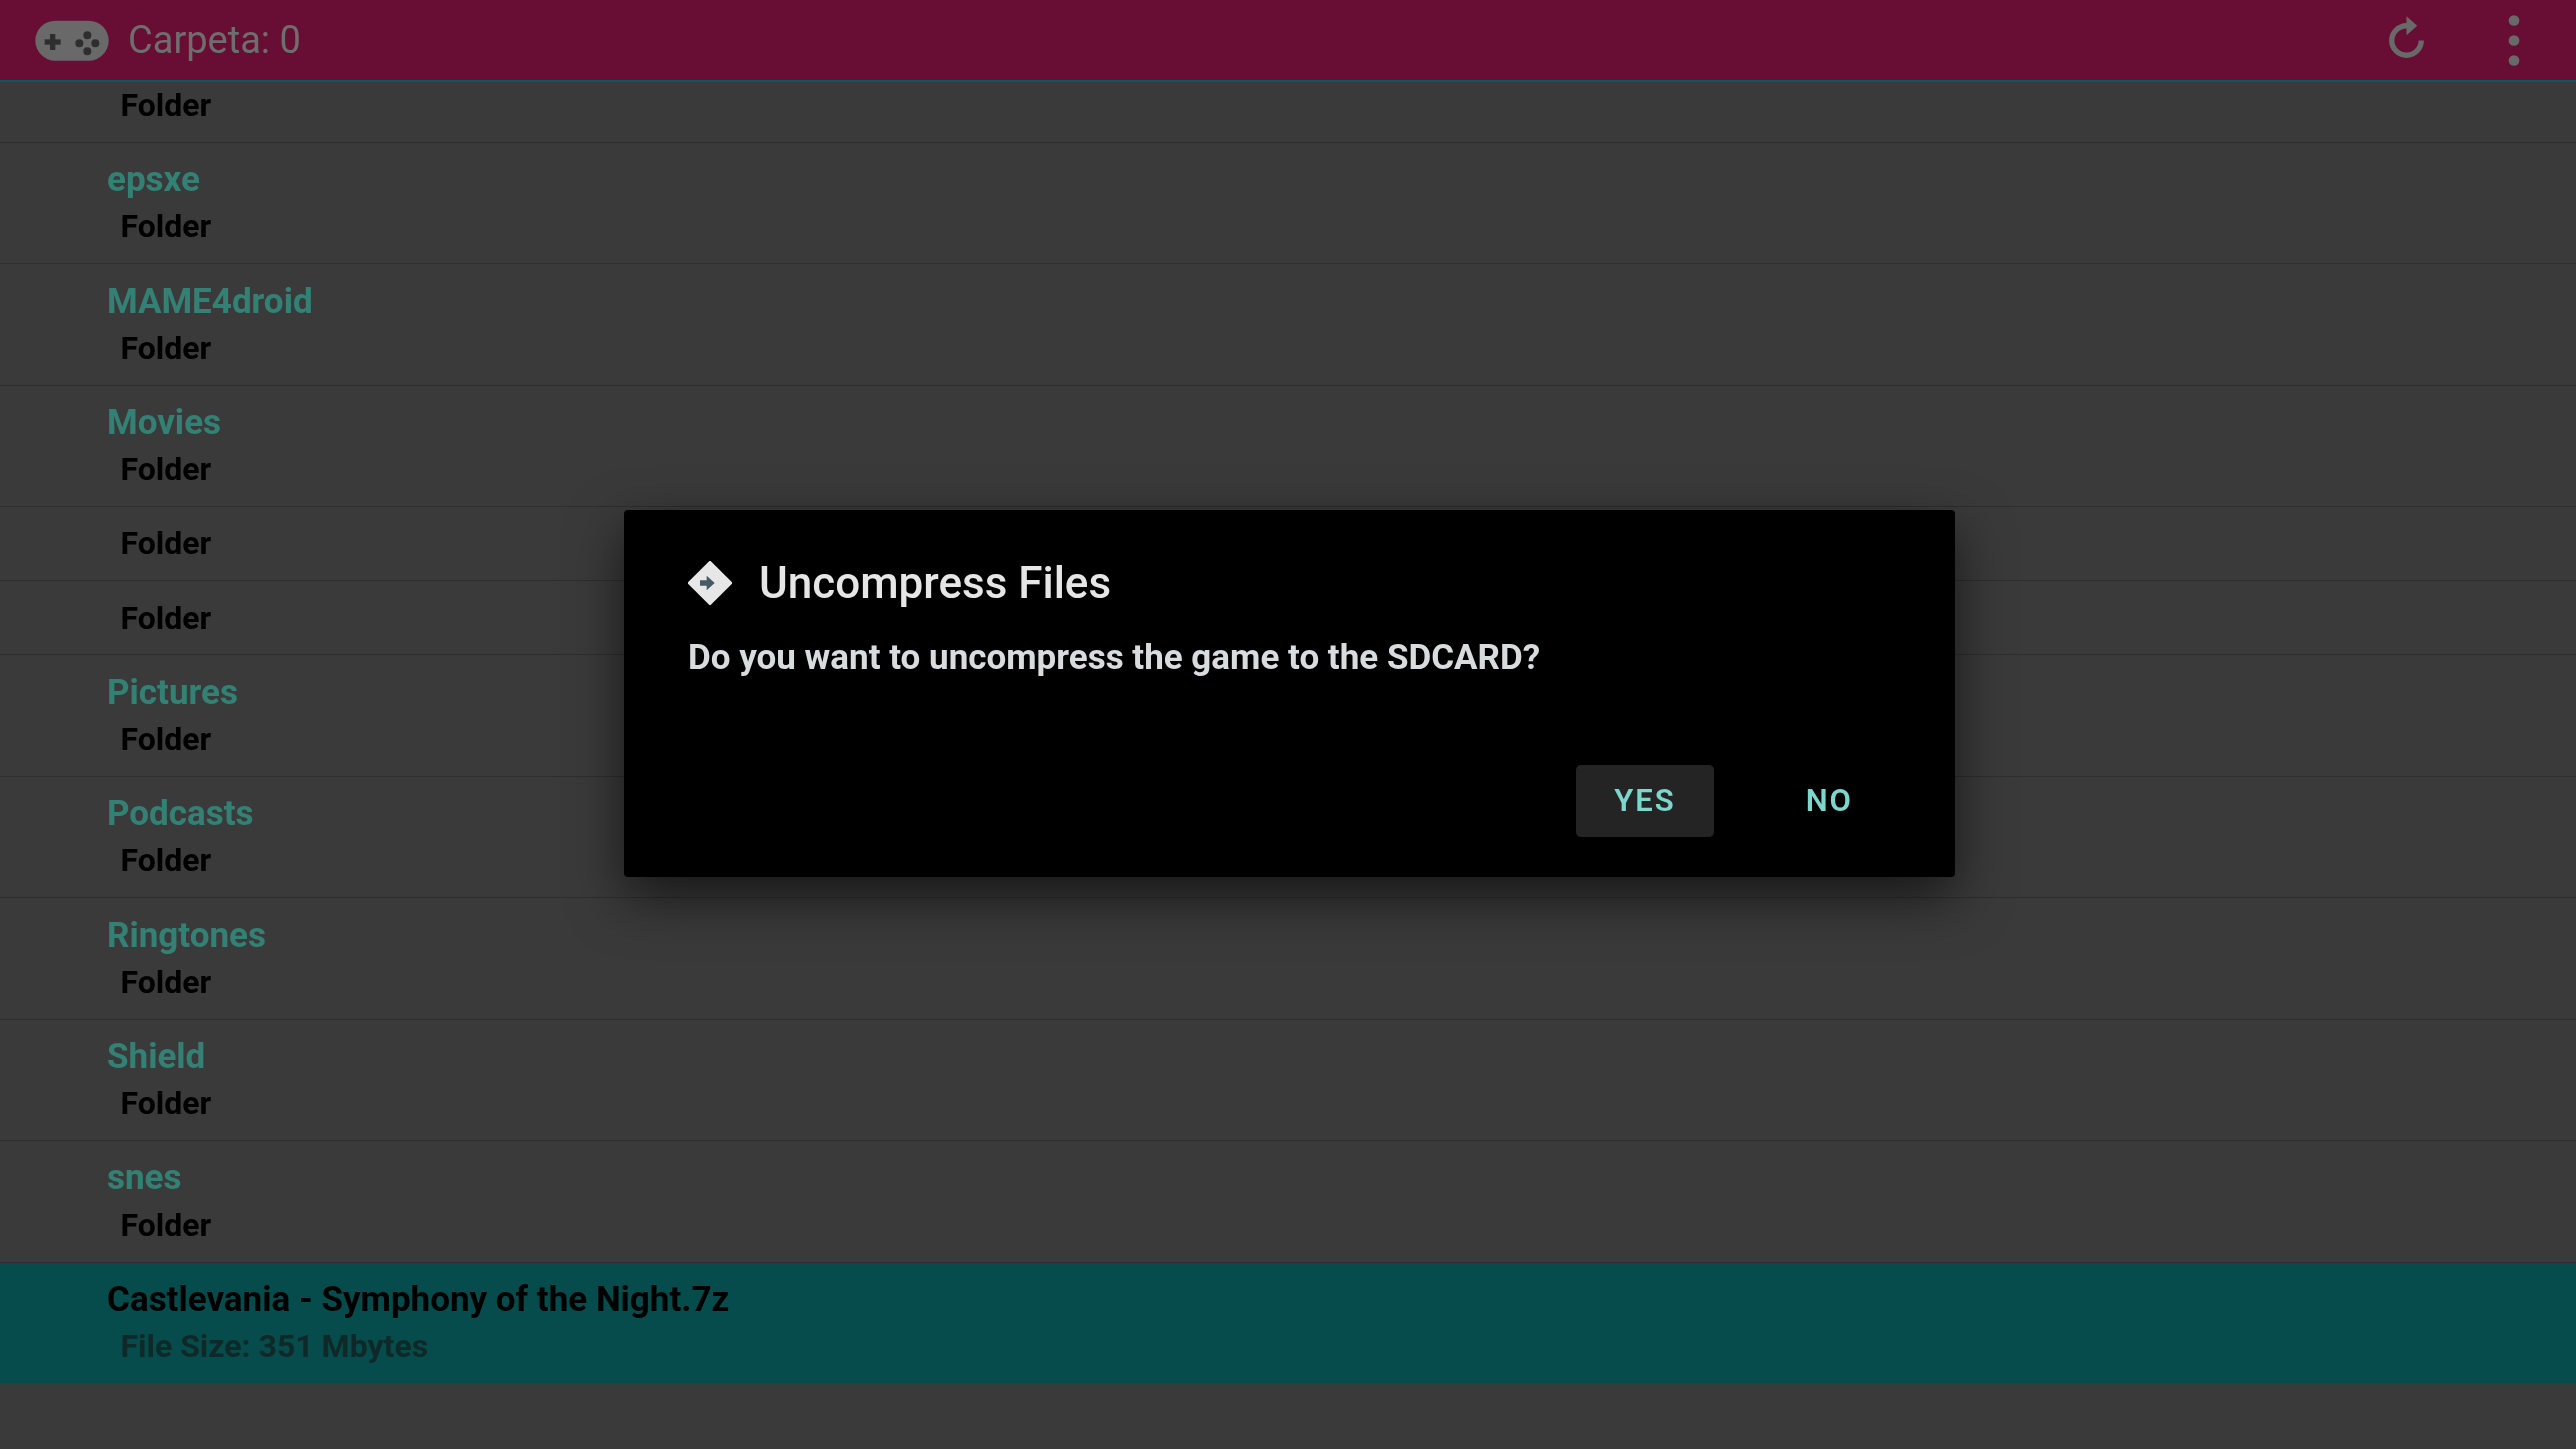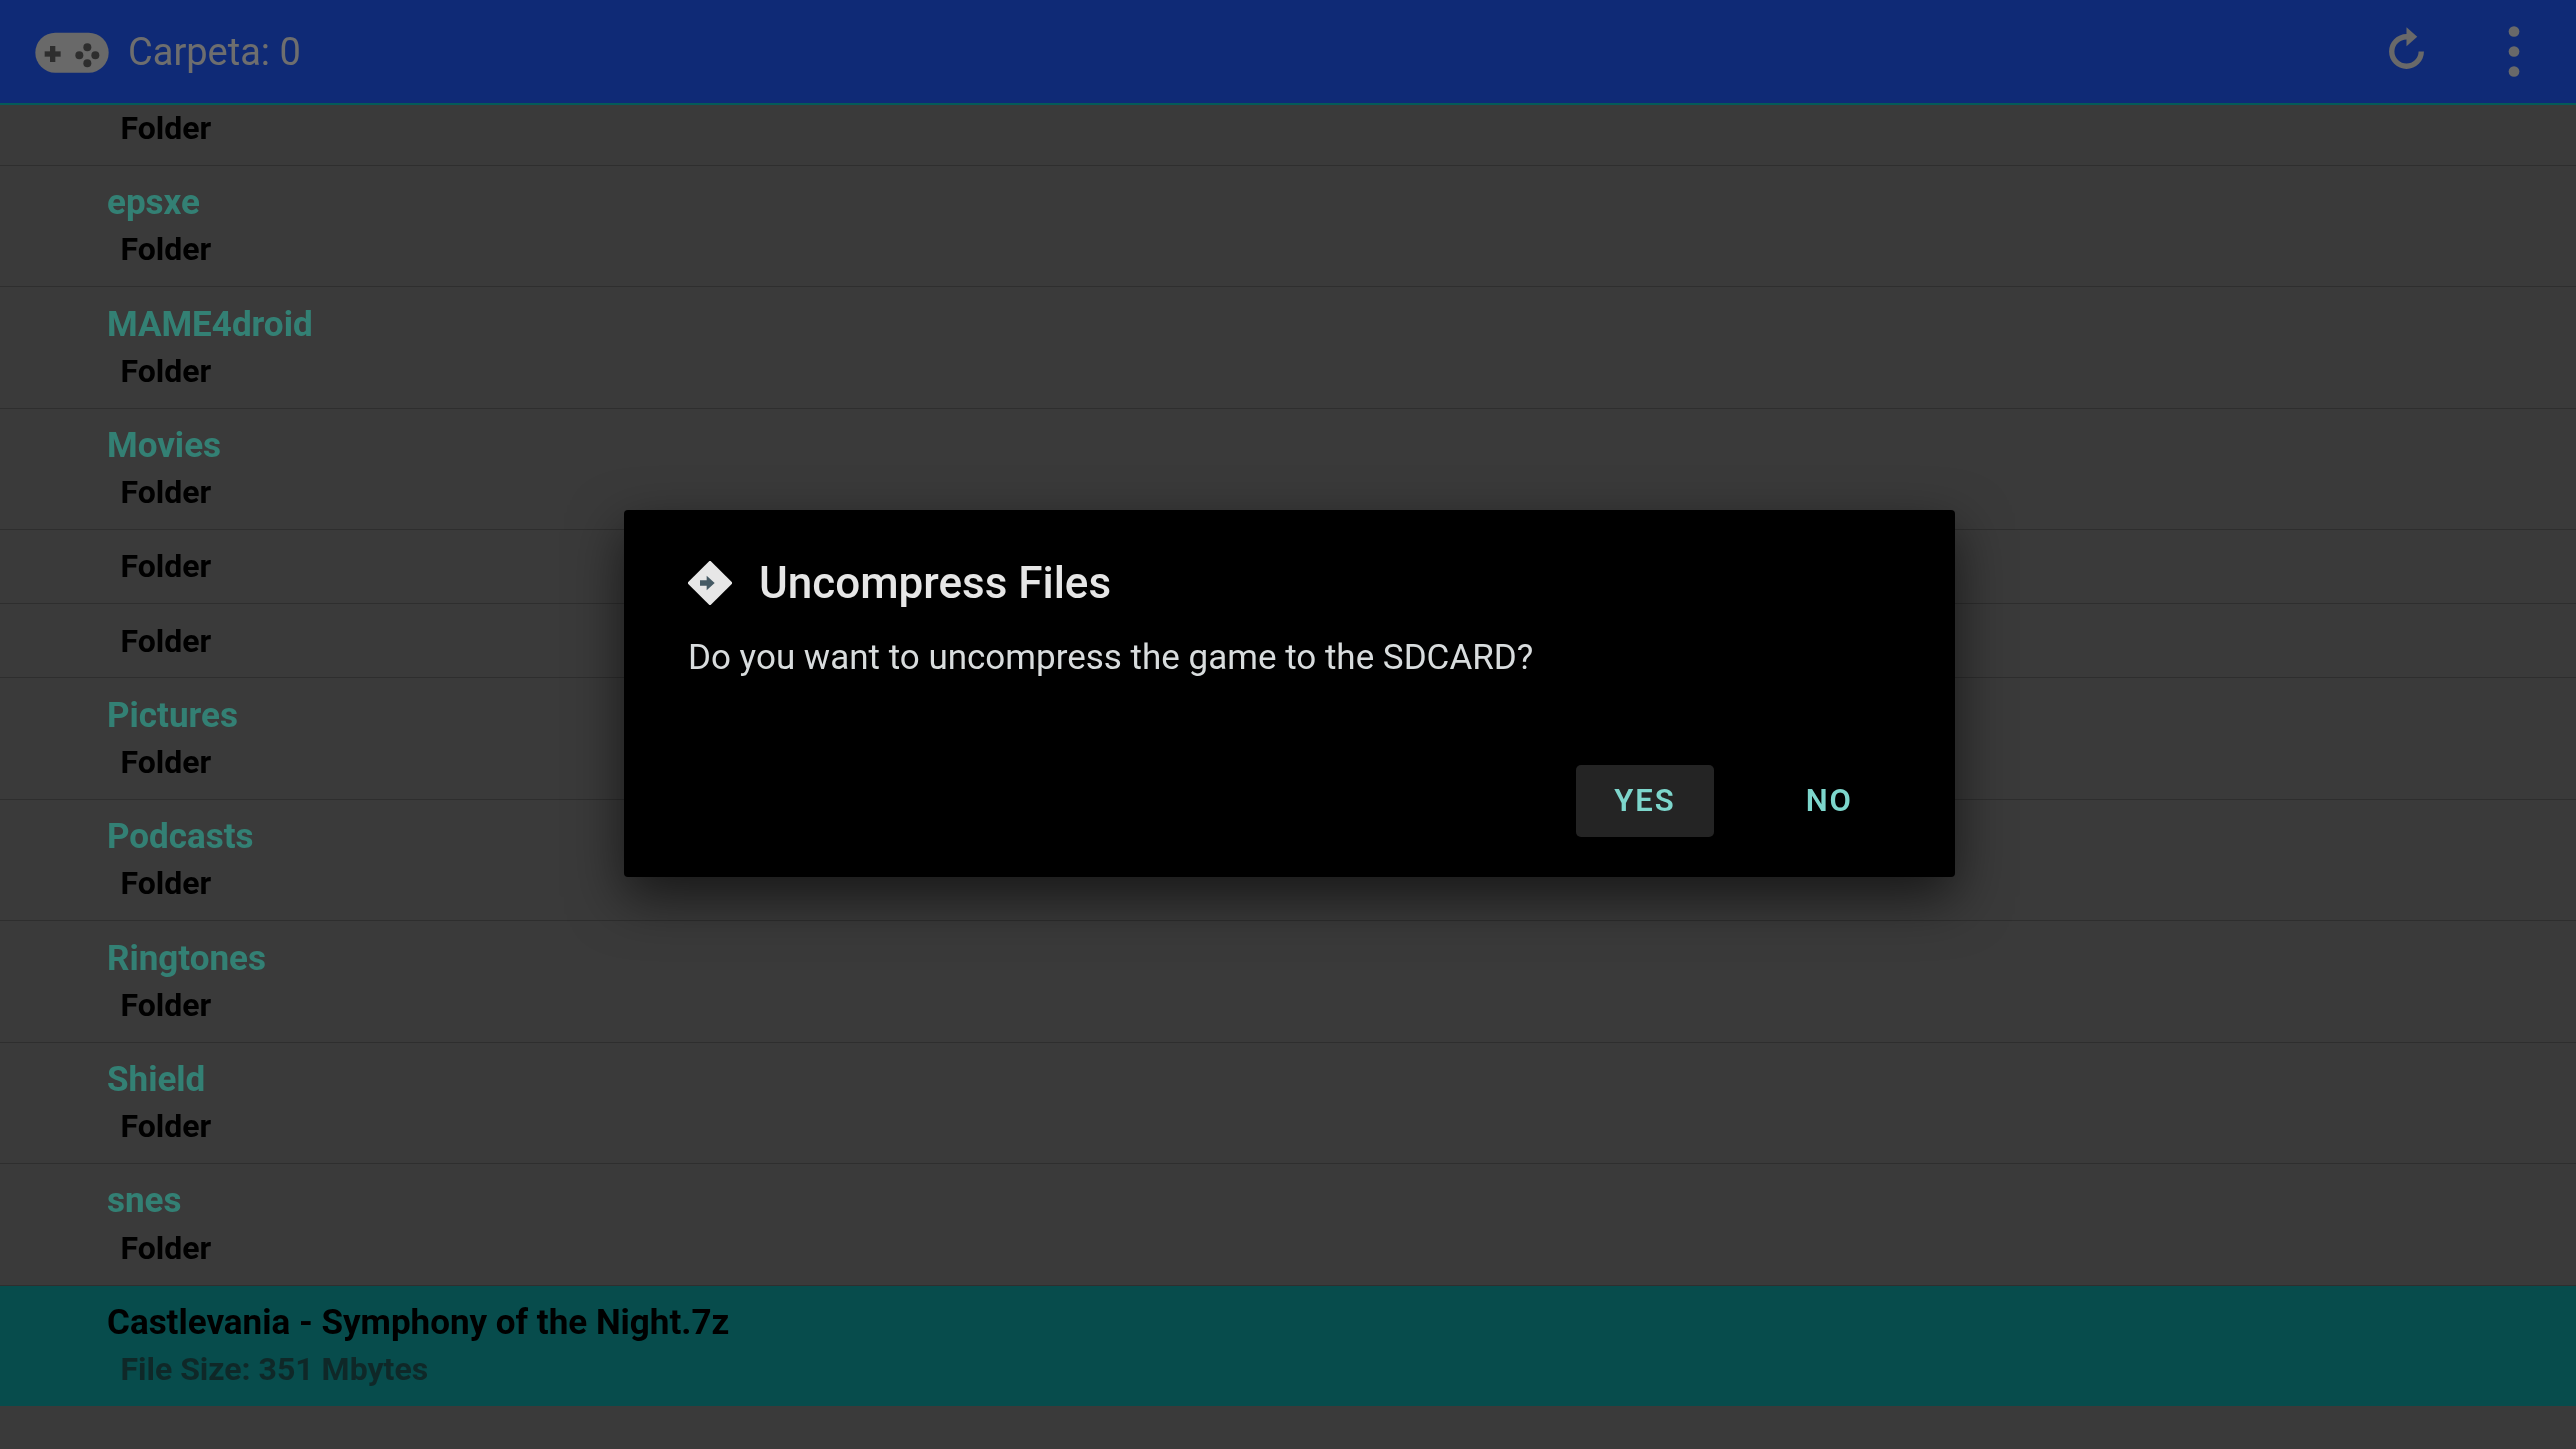--- a/index.html
+++ b/index.html
@@ -1,20 +1,20 @@
 <!DOCTYPE html>
 <html style="font-size:10.7px"><head>
 <meta charset="utf-8">
 <style>
   * { margin: 0; padding: 0; box-sizing: border-box; }
   html, body { width: 2576px; height: 1449px; overflow: hidden; font-family: Roboto, "Helvetica Neue", Arial, sans-serif; background: #6a6a6a; }
   .app { width: 100%; height: 100%; position: relative; }
 
   
-  .appbar { height: 105px; background: #1d4ed8; display: flex; padding: 0 27px 0 35px; border-bottom: 2.7px solid #0aa6a0; position: relative; z-index: 1; }
+  .appbar { height: 82px; background: #be185d; display: flex; padding: 0 27px 0 35px; border-bottom: 2.7px solid #0aa6a0; position: relative; z-index: 1; }
   .appbar-title-wrap { display: flex; align-items: center; gap: 19px; flex: 1; }
   .appbar-title { color: #c8c8c8; font-size: 38px; font-weight: 400; }
   .appbar-actions { display: flex; align-items: center; gap: 74px; margin-right: 27px; }
   .icon-gamepad svg, .icon-refresh svg, .icon-overflow svg { display: block; }
   .icon-btn { cursor: pointer; }
 
   
   .list { width: 100%; }
   .row { display: flex; flex-direction: column; justify-content: center; padding: 13.4px 0 13.4px 107px; border-top: 0.7px solid #555; }
   .row:first-child { border-top: none; }
@@ -25,21 +25,21 @@
   .row.selected .row-title { color: #000; }
   .row.selected .row-sub { color: #1d4a4a; }
 
   
   .backdrop { position: absolute; inset: 0; background: rgba(0,0,0,0.45); z-index: 5; }
 
   
   .dialog { position: absolute; left: 624px; top: 510px; width: 1331px; background: #000000; box-shadow: 0 20px 54px rgba(0,0,0,0.6); z-index: 10; padding: 47px 64px 40px 64px; border-radius: 4px; }
   .dialog-header { display: flex; align-items: center; gap: 27px; margin-bottom: 28px; }
   .dialog-title { color: #e6e6e6; font-size: 44px; font-weight: 500; }
-  .dialog-body { color: #d8dcdd; font-size: 35px; font-weight: 400; margin-bottom: 87px; }
+  .dialog-body { color: #d8dcdd; font-size: 35px; font-weight: 700; margin-bottom: 87px; }
   .dialog-actions { display: flex; justify-content: flex-end; gap: 54px; align-items: center; }
   .dlg-btn { font-size: 31px; font-weight: 600; letter-spacing: 2px; color: #7dd6cc; padding: 17.4px 38px; border-radius: 5px; cursor: pointer; }
   .dlg-btn.focused { background: rgba(255,255,255,0.14); }
 
   
   .icon-diamond { width: 44px; height: 44px; }
 </style>
 </head>
 <body>
 

